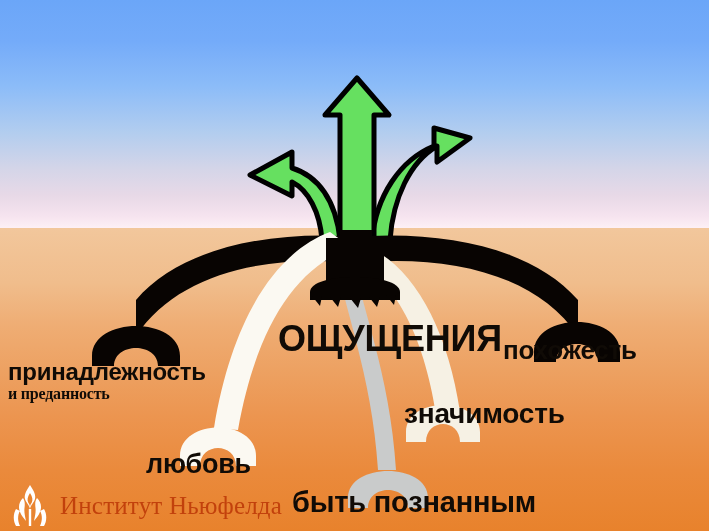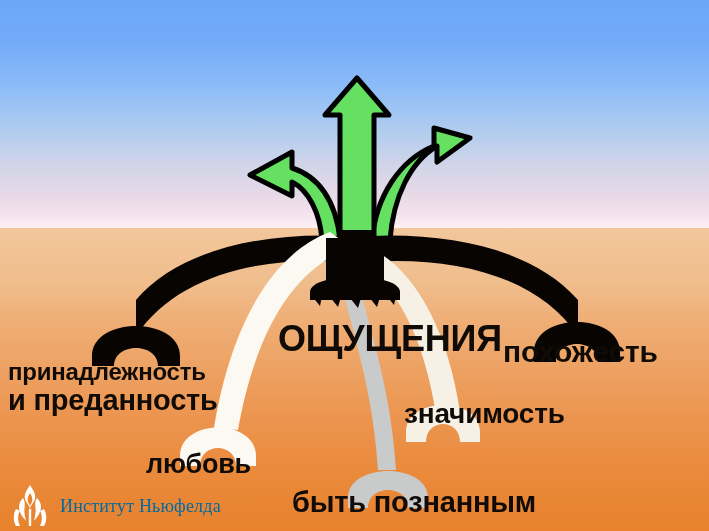--- a/index.html
+++ b/index.html
@@ -66,40 +66,40 @@
     position: absolute;
     font-family: "Liberation Sans", sans-serif;
     font-weight: bold;
     color: #100b06;
     white-space: nowrap;
     line-height: 1.03;
     letter-spacing: -0.2px;
   }
   #lbl-core       { left: 259px; top: 320px; font-size: 36px; margin-left: 19px; }
   #lbl-belong     { left: 8px;   top: 360px; font-size: 24px; text-align: center; }
-  #lbl-belong2    { left: 8px;   top: 386px; font-size: 29px; }
+  #lbl-belong2    { left: 8px;   top: 386px; font-size: 16px; font-family: Liberation Serif, serif; }
   #lbl-love       { left: 146px; top: 451px; font-size: 27px; }
   #lbl-known      { left: 292px; top: 488px; font-size: 29px; }
   #lbl-signif     { left: 404px; top: 400px; font-size: 28px; }
-  #lbl-same       { left: 503px; top: 337px; font-size: 30px; }
+  #lbl-same       { left: 503px; top: 337px; font-size: 26px; }
 
   
   #brand {
     position: absolute;
     left: 10px;
     top: 483px;
     display: flex;
     align-items: center;
     gap: 10px;
   }
   #brand-mark { width: 40px; height: 46px; display: block; }
   #brand-text {
     font-family: "Liberation Serif", serif;
-    font-size: 18px;
-    color: #0369a1;
+    font-size: 25px;
+    color: #c2410c;
     white-space: nowrap;
     letter-spacing: 0.2px;
   }
 </style>
 </head>
 <body>
 
 <div id="stage">
 
   <div id="sky"></div>

